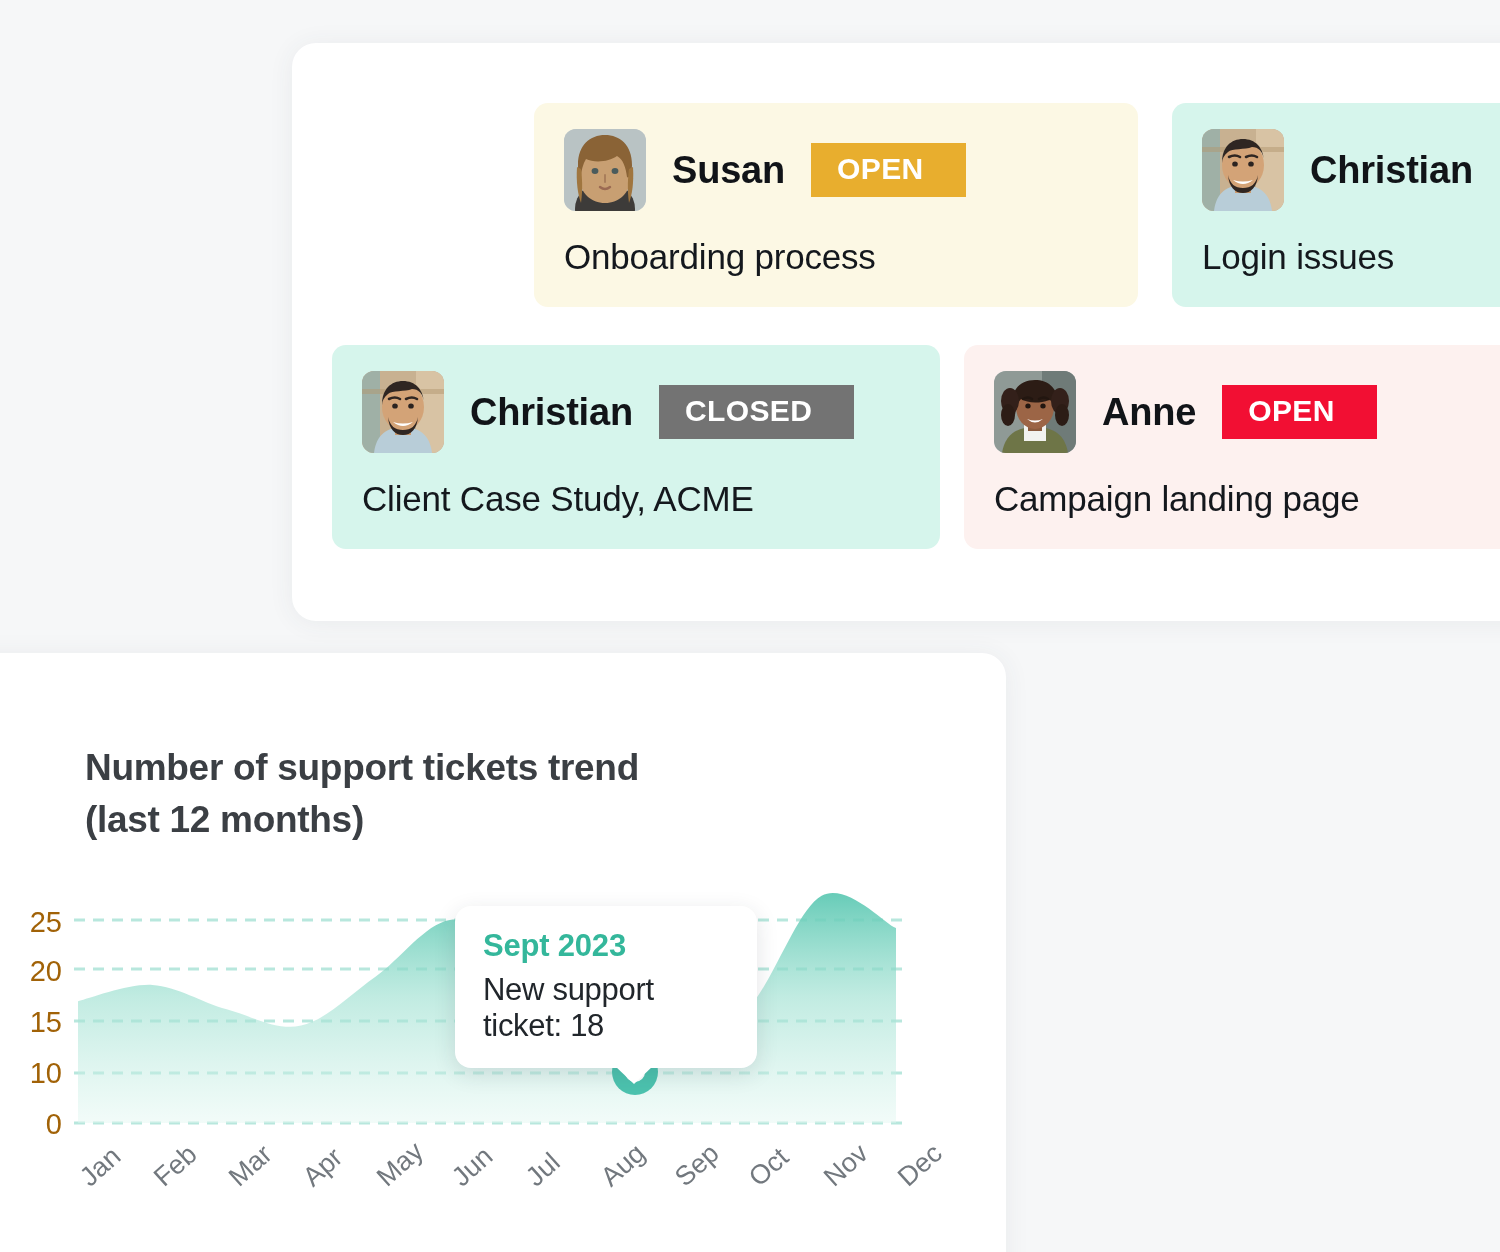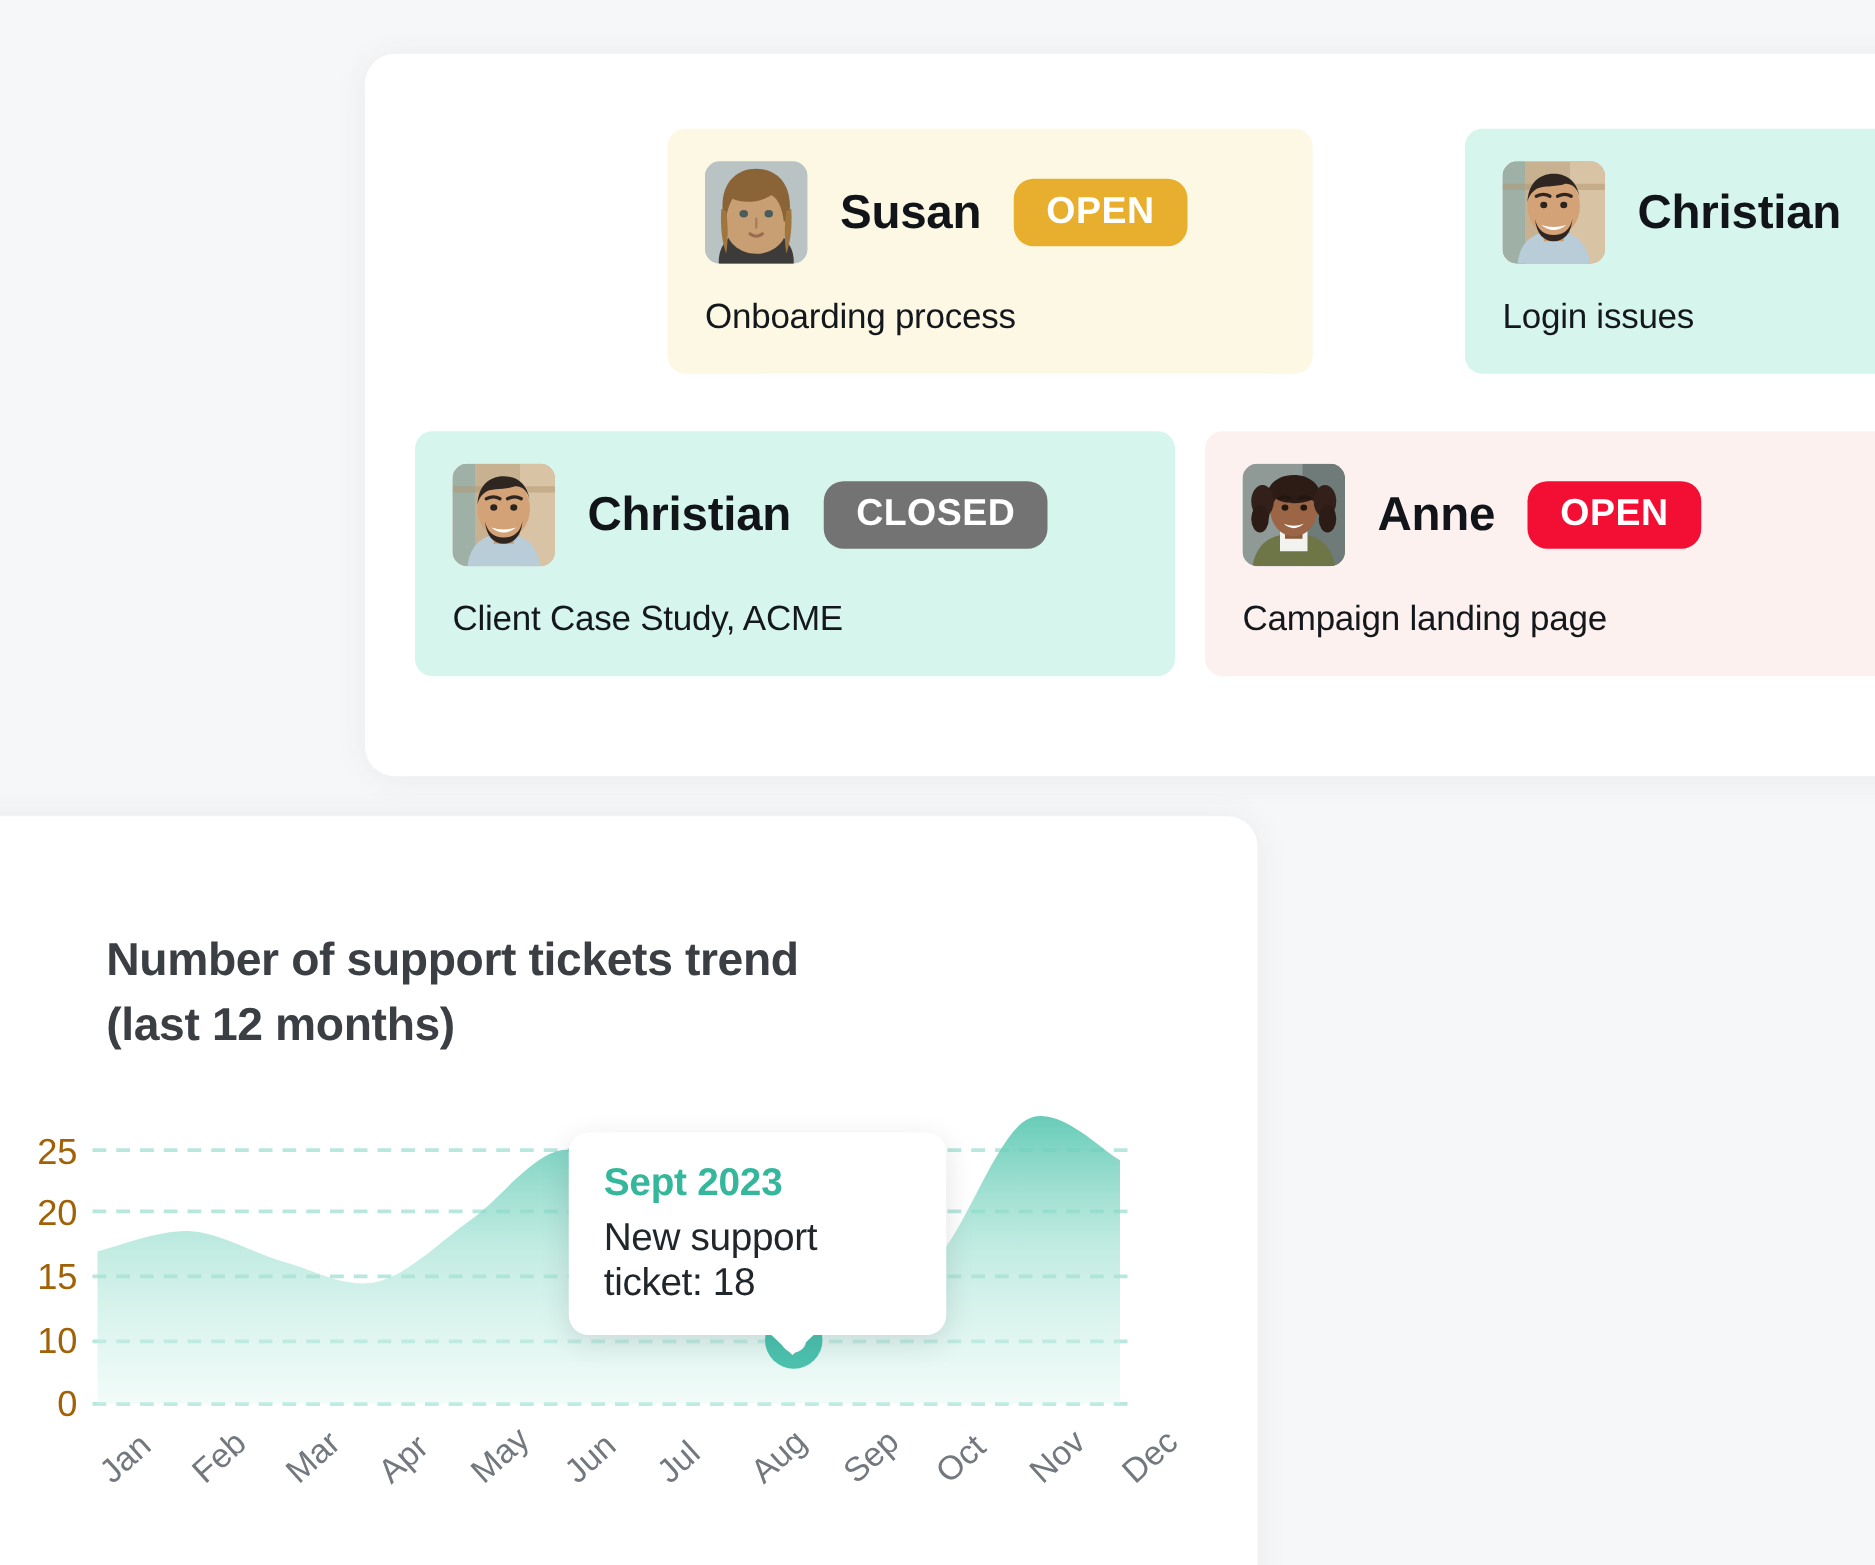--- a/index.html
+++ b/index.html
@@ -55,36 +55,36 @@
   .ticket-name {
     font-size: 38px;
     font-weight: 700;
     color: #111418;
     letter-spacing: -0.2px;
   }
   .status-badge {
     font-size: 30px;
     font-weight: 700;
     color: #ffffff;
-    border-radius: 16px;
-    padding: 11px 26px 13px 26px;
+    border-radius: 0;
+    padding: 11px 42px 13px 26px;
     letter-spacing: 0.4px;
     line-height: 1;
   }
   .ticket-subject {
     margin-top: 26px;
-    font-size: 28px;
+    font-size: 35px;
     color: #14181d;
     font-weight: 400;
     white-space: nowrap;
     letter-spacing: -0.2px;
   }
 
   
-  #card-susan    { left: 242px;  top: 60px;  width: 516px; }
+  #card-susan    { left: 242px;  top: 60px;  width: 604px; }
   #card-christian-login { left: 880px; top: 60px; width: 560px; }
   #card-christian-case  { left: 40px;  top: 302px; width: 608px; }
   #card-anne     { left: 672px; top: 302px; width: 700px; }
 
   
   .chart-panel {
     position: absolute;
     left: -300px;
     top: 653px;
     width: 1306px;

